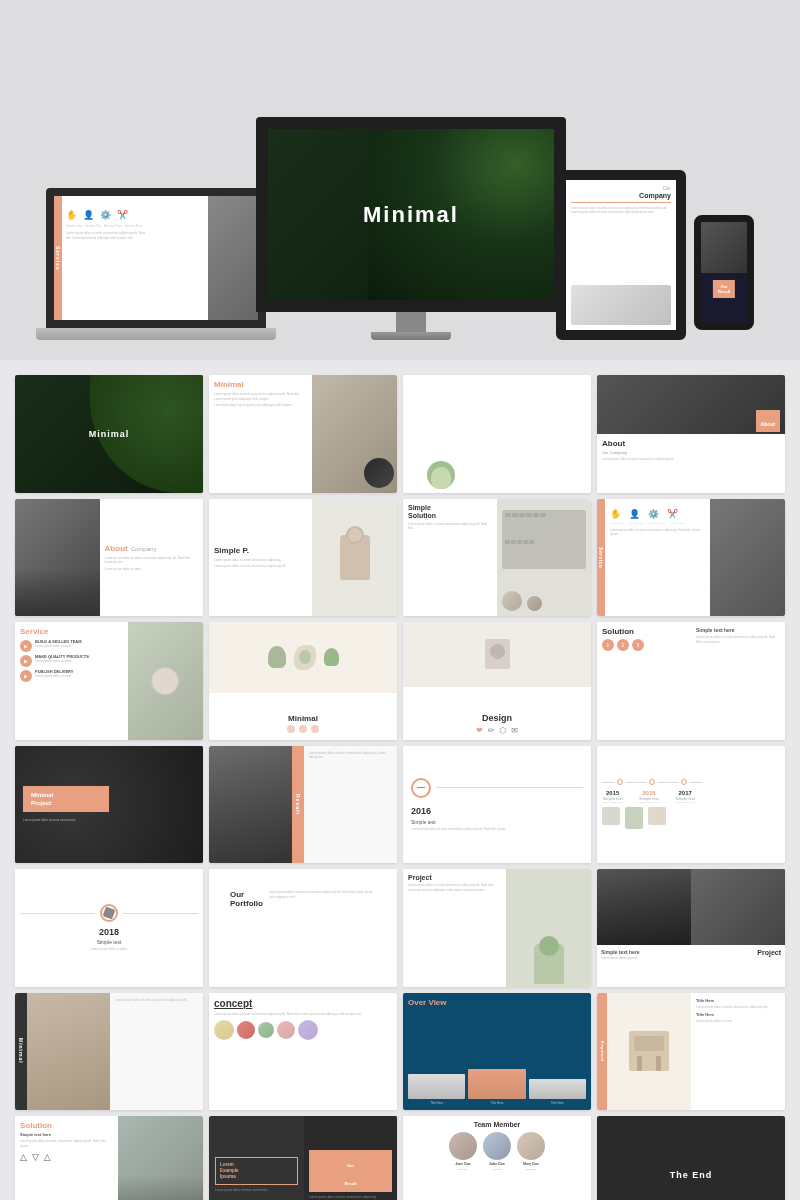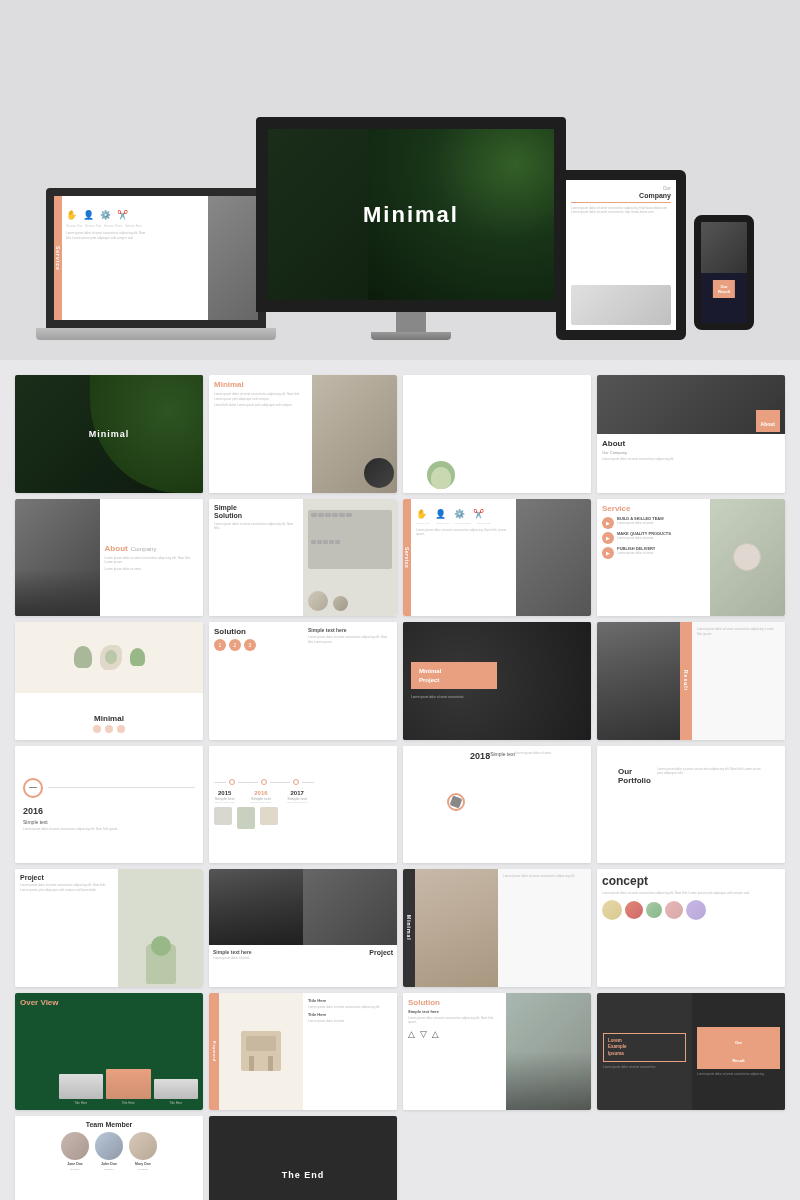--- a/index.html
+++ b/index.html
@@ -291,20 +291,34 @@
           <div style="display:flex;align-items:baseline;gap:3px;margin-bottom:3px;">
             <span style="font-size:8px;font-weight:700;color:#e8a080;">About</span>
             <span style="font-size:6px;color:#aaa;">Company</span>
           </div>
           <div style="font-size:3px;color:#bbb;line-height:1.5;">Lorem ipsum dolor sit amet consectetur adipiscing elit. Nam felis Lorem ipsum.</div>
           <div style="font-size:3px;color:#bbb;line-height:1.5;margin-top:2px;">Lorem ipsum dolor sit amet.</div>
         </div>
       </div>
     </div>
 
+    <div class="slide">
+      <div style="width:100%;height:100%;background:#fff;display:flex;flex-direction:row;align-items:center;">
+        <div style="flex:1;padding:5px;">
+          <div style="font-size:8px;font-weight:700;color:#333;margin-bottom:3px;">Simple P.</div>
+          <div style="font-size:3px;color:#bbb;line-height:1.5;">Lorem ipsum dolor sit amet consectetur adipiscing.</div>
+          <div style="font-size:3px;color:#bbb;line-height:1.5;margin-top:2px;">Lorem ipsum dolor sit amet consectetur adipiscing elit.</div>
+        </div>
+        <div style="width:45%;height:100%;background:#e8e8e0;display:flex;align-items:center;justify-content:center;position:relative;">
+          <div style="width:30px;height:45px;background:#d0c0b0;border-radius:4px 4px 2px 2px;position:relative;">
+            <div style="width:18px;height:18px;background:#d8c8b8;border-radius:50%;margin:0 auto;margin-top:-9px;border:2px solid #c8b8a8;"></div>
+          </div>
+        </div>
+      </div>
+    </div>
 
     <div class="slide">
       <div style="width:100%;height:100%;background:#fff;display:flex;flex-direction:row;">
         <div style="flex:1;padding:5px;">
           <div style="font-size:7px;font-weight:700;color:#333;margin-bottom:1px;">Simple</div>
           <div style="font-size:7px;font-weight:700;color:#333;margin-bottom:3px;">Solution</div>
           <div style="font-size:3px;color:#bbb;line-height:1.5;">Lorem ipsum dolor sit amet consectetur adipiscing elit. Nam felis.</div>
         </div>
         <div style="width:50%;height:100%;background:#e0e0d8;position:relative;overflow:hidden;">
           <div style="position:absolute;top:10%;left:5%;width:90%;height:50%;background:#c0c0b8;border-radius:2px;display:flex;flex-wrap:wrap;gap:1px;padding:3px;">
@@ -397,20 +411,36 @@
         </div>
         <div style="font-size:8px;font-weight:700;color:#333;margin-bottom:2px;">Minimal</div>
         <div style="display:flex;gap:4px;margin-bottom:2px;">
           <div style="width:8px;height:8px;border-radius:50%;background:#e8a080;opacity:0.5;"></div>
           <div style="width:8px;height:8px;border-radius:50%;background:#e8a080;opacity:0.5;"></div>
           <div style="width:8px;height:8px;border-radius:50%;background:#e8a080;opacity:0.5;"></div>
         </div>
       </div>
     </div>
 
+    <div class="slide">
+      <div style="width:100%;height:100%;background:#fff;display:flex;flex-direction:column;align-items:center;justify-content:flex-end;padding:5px;position:relative;">
+        <div style="position:absolute;top:0;left:0;width:100%;height:55%;background:#f0ede8;display:flex;align-items:center;justify-content:center;">
+          <div style="width:25px;height:30px;background:#d8d0c8;border-radius:2px;position:relative;">
+            <div style="position:absolute;top:5px;left:5px;width:15px;height:15px;background:#c0b8b0;border-radius:50%;"></div>
+          </div>
+        </div>
+        <div style="font-size:9px;font-weight:700;color:#333;margin-bottom:3px;">Design</div>
+        <div style="display:flex;gap:5px;">
+          <span style="font-size:8px;color:#e8a080;">❤</span>
+          <span style="font-size:8px;color:#888;">✏</span>
+          <span style="font-size:8px;color:#888;">⬡</span>
+          <span style="font-size:8px;color:#888;">✉</span>
+        </div>
+      </div>
+    </div>
 
     <div class="slide">
       <div style="width:100%;height:100%;background:#fff;display:flex;flex-direction:row;">
         <div style="flex:1;padding:5px;">
           <div style="font-size:8px;font-weight:700;color:#333;margin-bottom:3px;">Solution</div>
           <div style="display:flex;gap:3px;margin-bottom:3px;">
             <div style="width:12px;height:12px;background:#e8a080;border-radius:50%;display:flex;align-items:center;justify-content:center;font-size:5px;color:#fff;">1</div>
             <div style="width:12px;height:12px;background:#e8a080;border-radius:50%;display:flex;align-items:center;justify-content:center;font-size:5px;color:#fff;">2</div>
             <div style="width:12px;height:12px;background:#e8a080;border-radius:50%;display:flex;align-items:center;justify-content:center;font-size:5px;color:#fff;">3</div>
           </div>
@@ -494,21 +524,21 @@
         </div>
         <div style="display:flex;gap:5px;align-items:flex-start;">
           <div style="width:18px;height:18px;background:#d8d8d0;border-radius:2px;flex-shrink:0;"></div>
           <div style="width:18px;height:22px;background:#c8d0c0;border-radius:2px;flex-shrink:0;"></div>
           <div style="width:18px;height:18px;background:#e0d8c8;border-radius:2px;flex-shrink:0;"></div>
         </div>
       </div>
     </div>
 
     <div class="slide">
-      <div style="width:100%;height:100%;background:#fff;padding:5px;display:flex;flex-direction:row;justify-content:center;">
+      <div style="width:100%;height:100%;background:#fff;padding:5px;display:flex;flex-direction:column;justify-content:center;">
         <div style="display:flex;align-items:center;gap:5px;margin-bottom:5px;">
           <div style="flex:1;height:1px;background:#ddd;"></div>
           <div style="width:18px;height:18px;border-radius:50%;border:2px solid #e8a080;background:#fff;overflow:hidden;display:flex;align-items:center;justify-content:center;">
             <div style="width:10px;height:10px;background:#888;border-radius:2px;transform:rotate(20deg);"></div>
           </div>
           <div style="flex:1;height:1px;background:#ddd;"></div>
         </div>
         <div style="font-size:9px;font-weight:700;color:#333;margin-bottom:2px;text-align:center;">2018</div>
         <div style="font-size:5px;color:#555;text-align:center;margin-bottom:2px;">Simple text</div>
         <div style="font-size:3px;color:#bbb;line-height:1.5;text-align:center;">Lorem ipsum dolor sit amet.</div>
@@ -565,34 +595,34 @@
           <div style="width:100%;height:100%;background:linear-gradient(160deg,#c8b8a8,#a89880);"></div>
         </div>
         <div style="flex:1;padding:5px;background:#f8f8f8;">
           <div style="font-size:3px;color:#bbb;line-height:1.5;">Lorem ipsum dolor sit amet consectetur adipiscing elit.</div>
         </div>
       </div>
     </div>
 
     <div class="slide">
       <div style="width:100%;height:100%;background:#fff;display:flex;flex-direction:column;padding:5px;">
-        <div style="font-size:12px;font-weight:700;color:#333;margin-bottom:3px;">concept</div>
+        <div style="font-size:10px;font-weight:700;color:#333;margin-bottom:3px;text-decoration:underline;">concept</div>
         <div style="font-size:3px;color:#bbb;line-height:1.5;margin-bottom:4px;">Lorem ipsum dolor sit amet consectetur adipiscing elit. Nam felis Lorem ipsum jurto adipisque velit semper sed.</div>
         <div style="display:flex;gap:3px;align-items:center;">
           <div style="width:20px;height:20px;border-radius:50%;background:linear-gradient(135deg,#e8d8a8,#d8c890);"></div>
           <div style="width:18px;height:18px;border-radius:50%;background:linear-gradient(135deg,#e08878,#d06868);"></div>
           <div style="width:16px;height:16px;border-radius:50%;background:linear-gradient(135deg,#a8c8a8,#88b888);"></div>
           <div style="width:18px;height:18px;border-radius:50%;background:linear-gradient(135deg,#e8b8b8,#d8a8a8);"></div>
           <div style="width:20px;height:20px;border-radius:50%;background:linear-gradient(135deg,#c8b8e8,#b8a8d8);"></div>
         </div>
       </div>
     </div>
 
     <div class="slide">
-      <div style="width:100%;height:100%;background:#14532d;padding:5px;display:flex;flex-direction:row;">
+      <div style="width:100%;height:100%;background:#0c4a6e;padding:5px;display:flex;flex-direction:column;">
         <div style="font-size:8px;font-weight:700;color:#e8a080;margin-bottom:2px;">Over View</div>
         <div style="display:flex;gap:3px;flex:1;align-items:flex-end;">
           <div style="flex:1;display:flex;flex-direction:column;gap:2px;">
             <div style="height:25px;background:linear-gradient(180deg,#ddd,#bbb);border-radius:1px;"></div>
             <div style="font-size:3px;color:#bbb;text-align:center;">Title Here</div>
           </div>
           <div style="flex:1;display:flex;flex-direction:column;gap:2px;">
             <div style="height:30px;background:linear-gradient(180deg,#e8a080,#d09070);border-radius:1px;"></div>
             <div style="font-size:3px;color:#bbb;text-align:center;">Title Here</div>
           </div>

